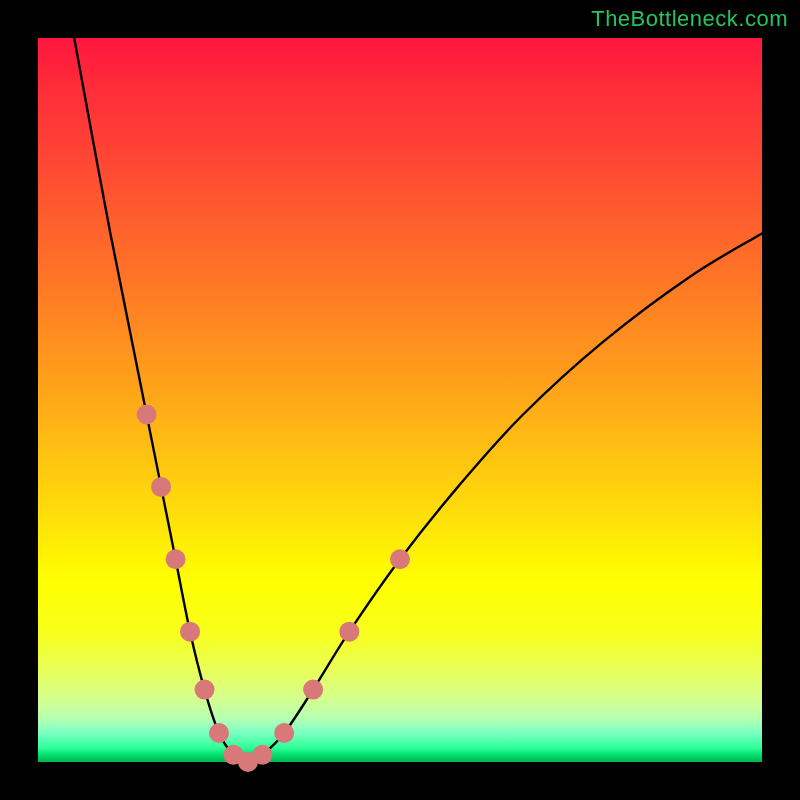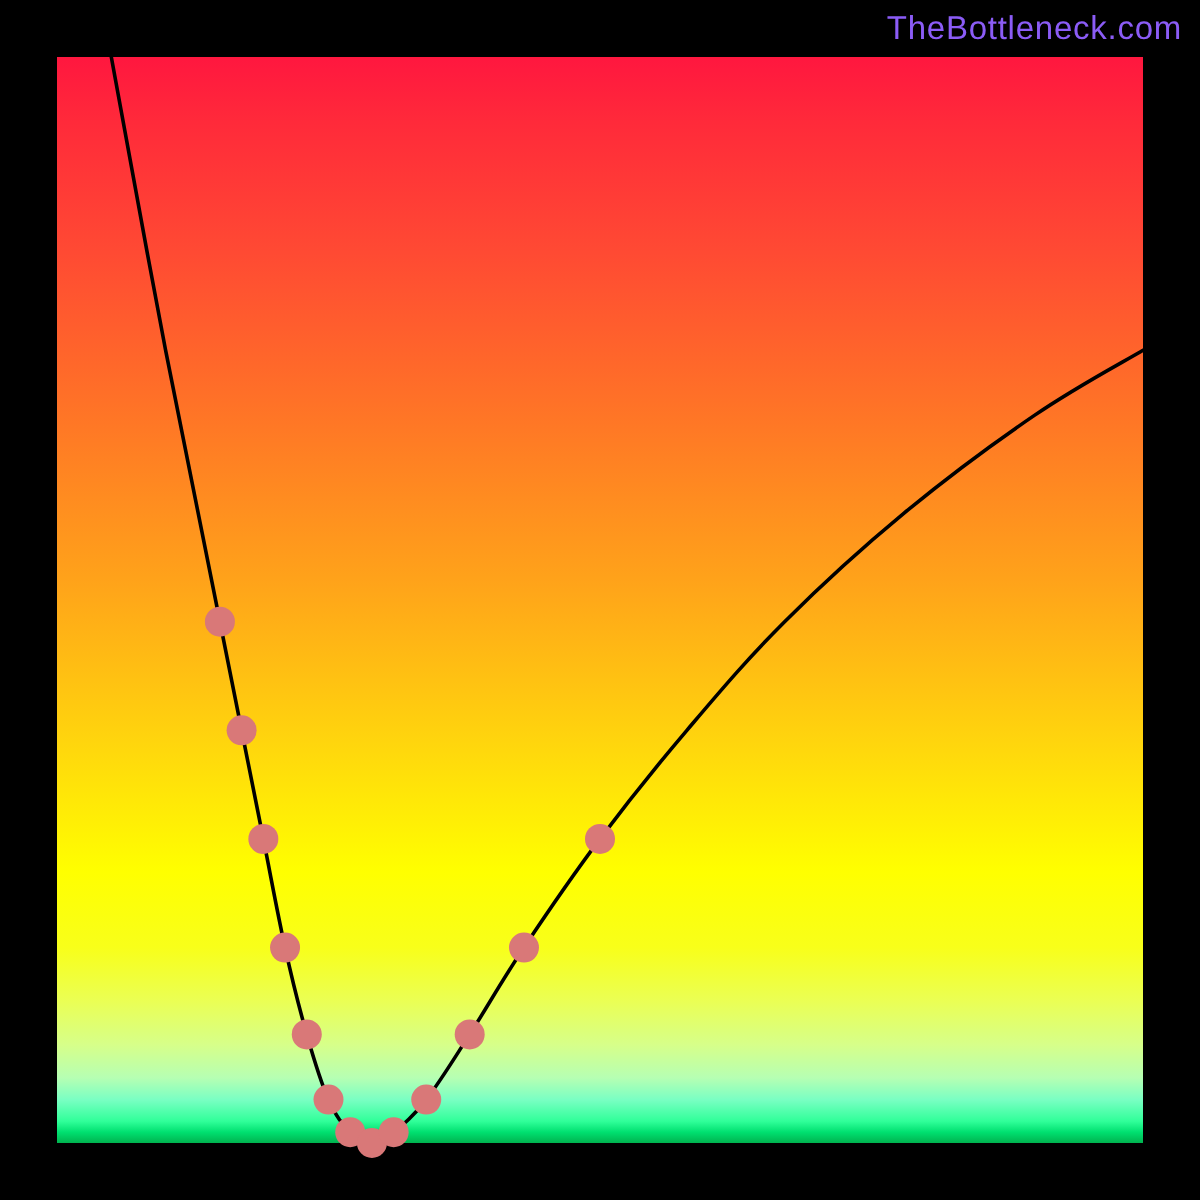--- a/index.html
+++ b/index.html
@@ -47,21 +47,21 @@
     left: 0;
     top: 0;
     width: 724px;
     height: 724px;
     overflow: visible;
   }
   .watermark {
     position: absolute;
     top: 6px;
     right: 12px;
-    color: #8b5cf6;
+    color: #22c55e;
     font-size: 22px;
     font-weight: 500;
     letter-spacing: 0.5px;
     user-select: none;
   }
 </style>
 </head>
 <body>
 
 <div class="stage">

